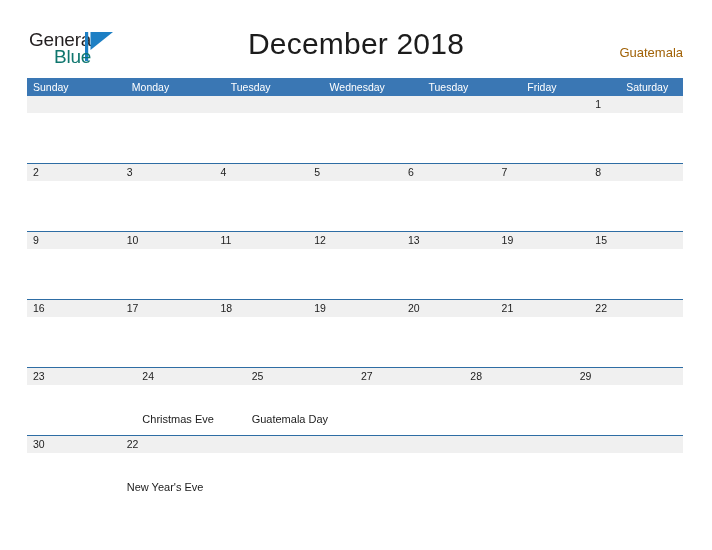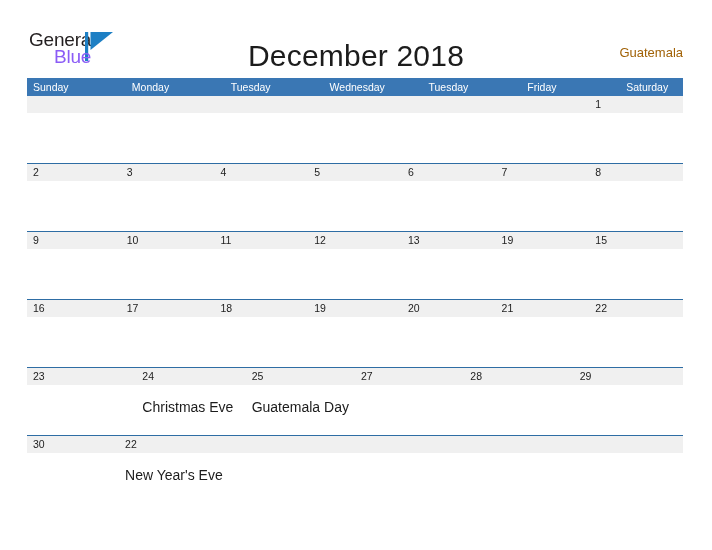--- a/index.html
+++ b/index.html
@@ -35,21 +35,21 @@
     font-size: 19px;
     color: #231f20;
     letter-spacing: -0.2px;
     line-height: 20px;
   }
   .logo-blue {
     position: absolute;
     left: 25px;
     top: 17px;
     font-size: 19px;
-    color: #8b5cf6;
+    color: #0f766e;
     letter-spacing: -0.2px;
     line-height: 20px;
   }
   .logo-mark {
     position: absolute;
     left: 56px;
     top: 0px;
     width: 32px;
     height: 34px;
   }
@@ -57,21 +57,21 @@
   .cal-title {
     position: absolute;
     left: 0;
     right: 0;
     top: 27px;
     text-align: center;
     font-size: 30px;
     color: #1c1c1c;
     font-weight: normal;
     letter-spacing: 0.2px;
-    margin: 12px;
+    margin: 0;
   }
 
   .cal-locale {
     position: absolute;
     right: 29px;
     top: 45px;
     font-size: 13px;
     color: #a16207;
   }
 
@@ -128,25 +128,26 @@
   }
   .day-num {
     display: block;
     font-size: 10.5px;
     line-height: 17px;
     height: 17px;
     color: #1c1c1c;
   }
   .day-event {
     display: block;
-    font-size: 14px;
+    font-size: 11px;
     line-height: 13px;
     color: #1c1c1c;
     padding-top: 16px;
     white-space: nowrap;
+    margin-top: 12px;
   }
   .day-cell.empty .day-num {
     color: transparent;
   }
 </style>
 </head>
 <body>
 
 <div class="page-header">
 

